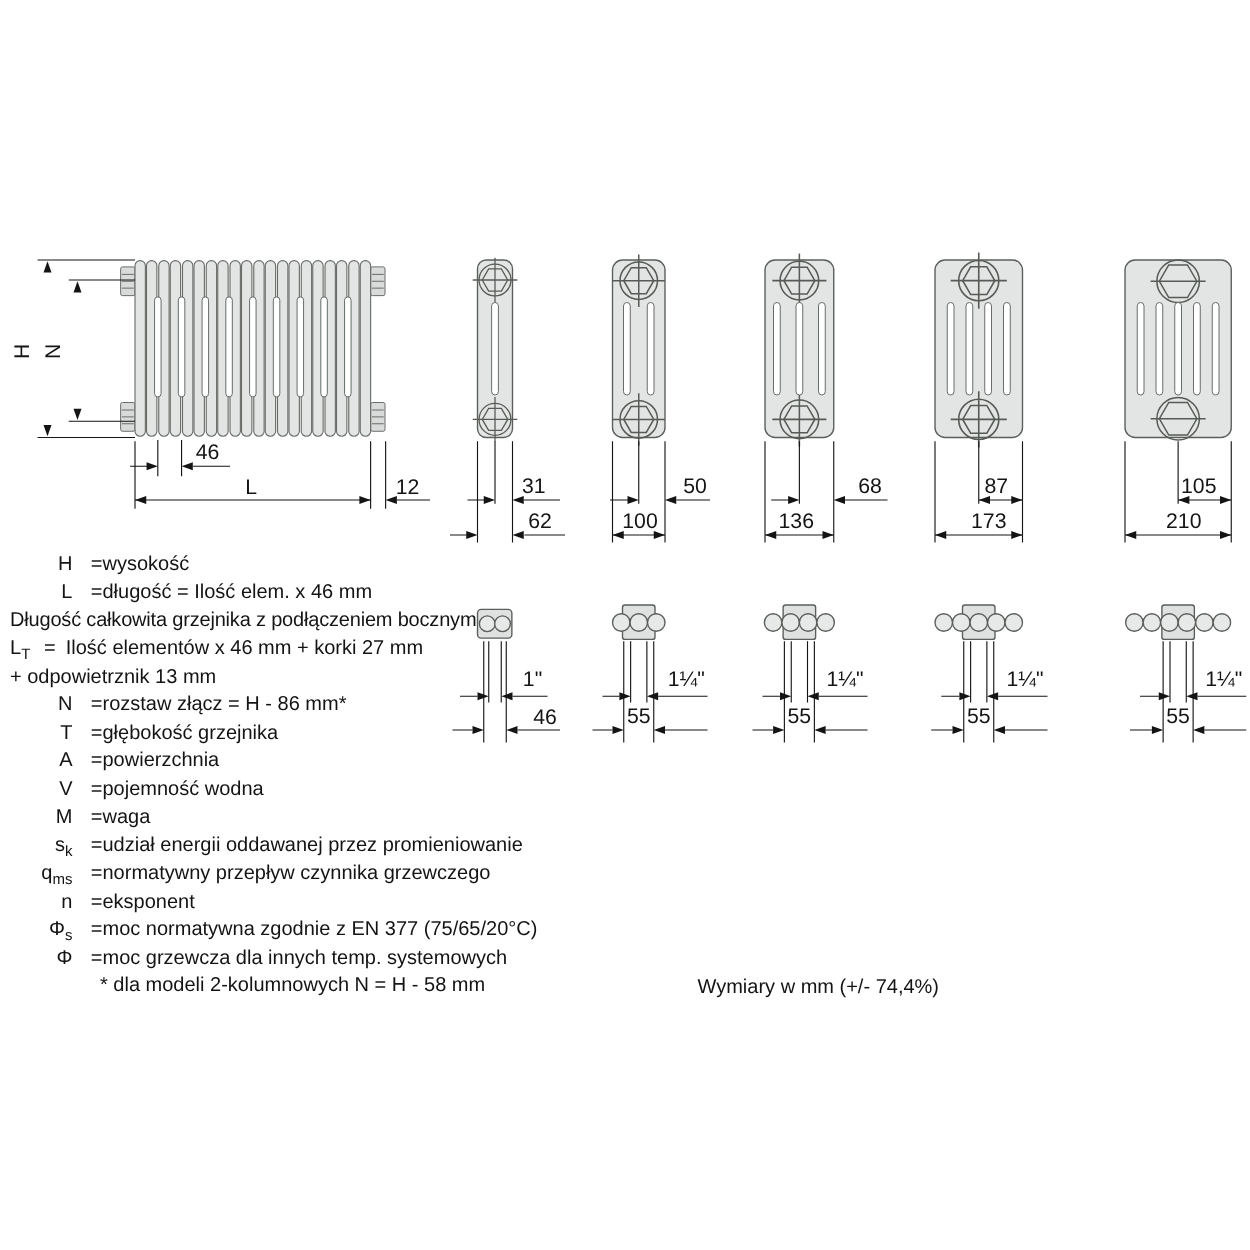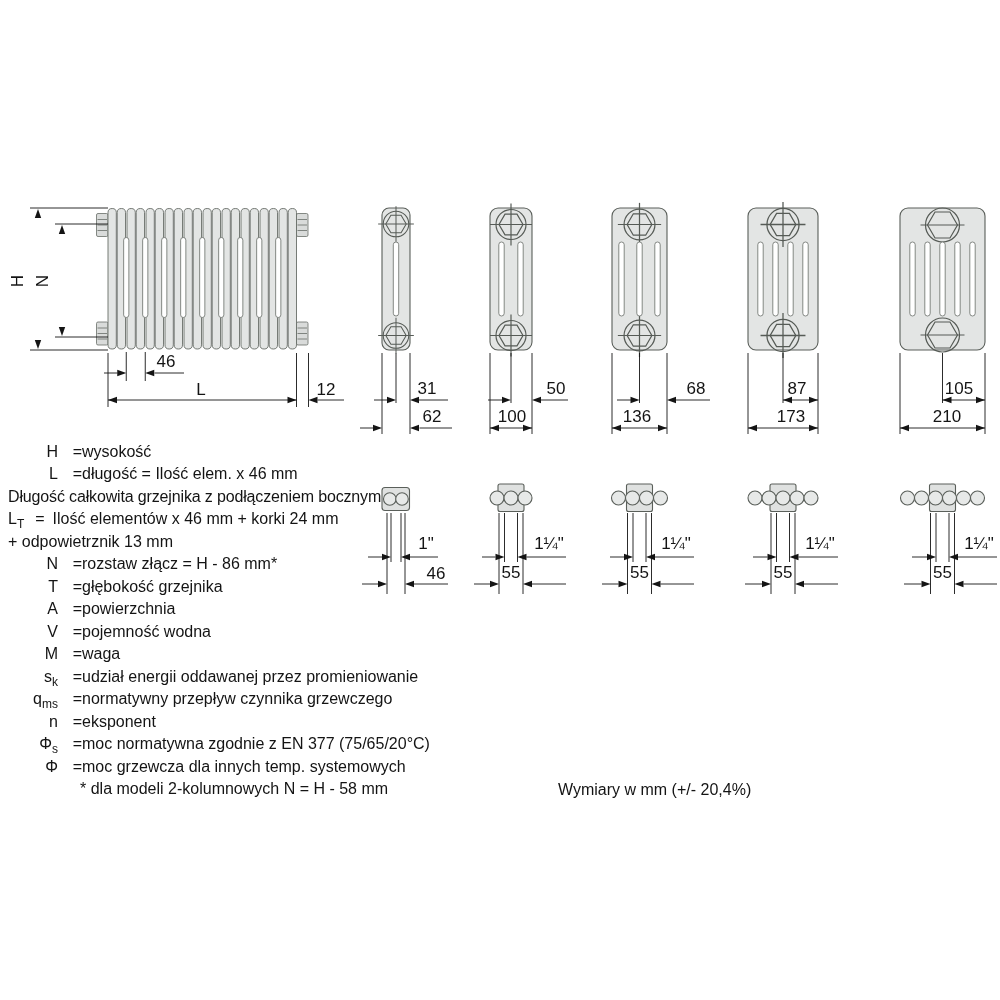--- a/index.html
+++ b/index.html
@@ -333,28 +333,28 @@
       <use href="#aL" class="arr" x="954.5" y="584"></use>
       <text class="d" x="942.5" y="578" text-anchor="middle">55</text>
     </g>
   </g>
 </svg>
 
 <div>
   <div class="lrow" style="top:441px"><span class="sym"><span>H</span><sub></sub></span><span class="eq">=</span><span class="def">wysokość</span></div>
   <div class="lrow" style="top:463px"><span class="sym"><span>L</span><sub></sub></span><span class="eq">=</span><span class="def">długość = Ilość elem. x 46 mm</span></div>
   <div class="lrow fit" style="top:486px"><span class="def">Długość całkowita grzejnika z podłączeniem bocznym</span></div>
-  <div class="lrow inline" style="top:508px"><span class="sym"><span>L</span><sub>T</sub></span><span class="eq">=</span><span class="def">Ilość elementów x 46 mm + korki 24 mm</span></div>
+  <div class="lrow inline" style="top:508px"><span class="sym"><span>L</span><sub>T</sub></span><span class="eq">=</span><span class="def">Ilość elementów x 46 mm + korki 27 mm</span></div>
   <div class="lrow" style="top:531px"><span class="def">+ odpowietrznik 13 mm</span></div>
   <div class="lrow" style="top:553px"><span class="sym"><span>N</span><sub></sub></span><span class="eq">=</span><span class="def">rozstaw złącz = H - 86 mm*</span></div>
   <div class="lrow" style="top:576px"><span class="sym"><span>T</span><sub></sub></span><span class="eq">=</span><span class="def">głębokość grzejnika</span></div>
   <div class="lrow" style="top:598px"><span class="sym"><span>A</span><sub></sub></span><span class="eq">=</span><span class="def">powierzchnia</span></div>
   <div class="lrow" style="top:621px"><span class="sym"><span>V</span><sub></sub></span><span class="eq">=</span><span class="def">pojemność wodna</span></div>
   <div class="lrow" style="top:643px"><span class="sym"><span>M</span><sub></sub></span><span class="eq">=</span><span class="def">waga</span></div>
   <div class="lrow" style="top:666px"><span class="sym"><span>s</span><sub>k</sub></span><span class="eq">=</span><span class="def">udział energii oddawanej przez promieniowanie</span></div>
   <div class="lrow" style="top:688px"><span class="sym"><span>q</span><sub>ms</sub></span><span class="eq">=</span><span class="def">normatywny przepływ czynnika grzewczego</span></div>
   <div class="lrow" style="top:711px"><span class="sym"><span>n</span><sub></sub></span><span class="eq">=</span><span class="def">eksponent</span></div>
   <div class="lrow" style="top:733px"><span class="sym"><span>Φ</span><sub>s</sub></span><span class="eq">=</span><span class="def">moc normatywna zgodnie z EN 377 (75/65/20°C)</span></div>
   <div class="lrow" style="top:756px"><span class="sym"><span>Φ</span><sub></sub></span><span class="eq">=</span><span class="def">moc grzewcza dla innych temp. systemowych</span></div>
   <div class="lrow note" style="top:778px"><span class="def">* dla modeli 2-kolumnowych N = H - 58 mm</span></div>
 </div>
 
-<div id="footer-note">Wymiary w mm (+/- 20,4%)</div>
+<div id="footer-note">Wymiary w mm (+/- 74,4%)</div>
 
 </body></html>

